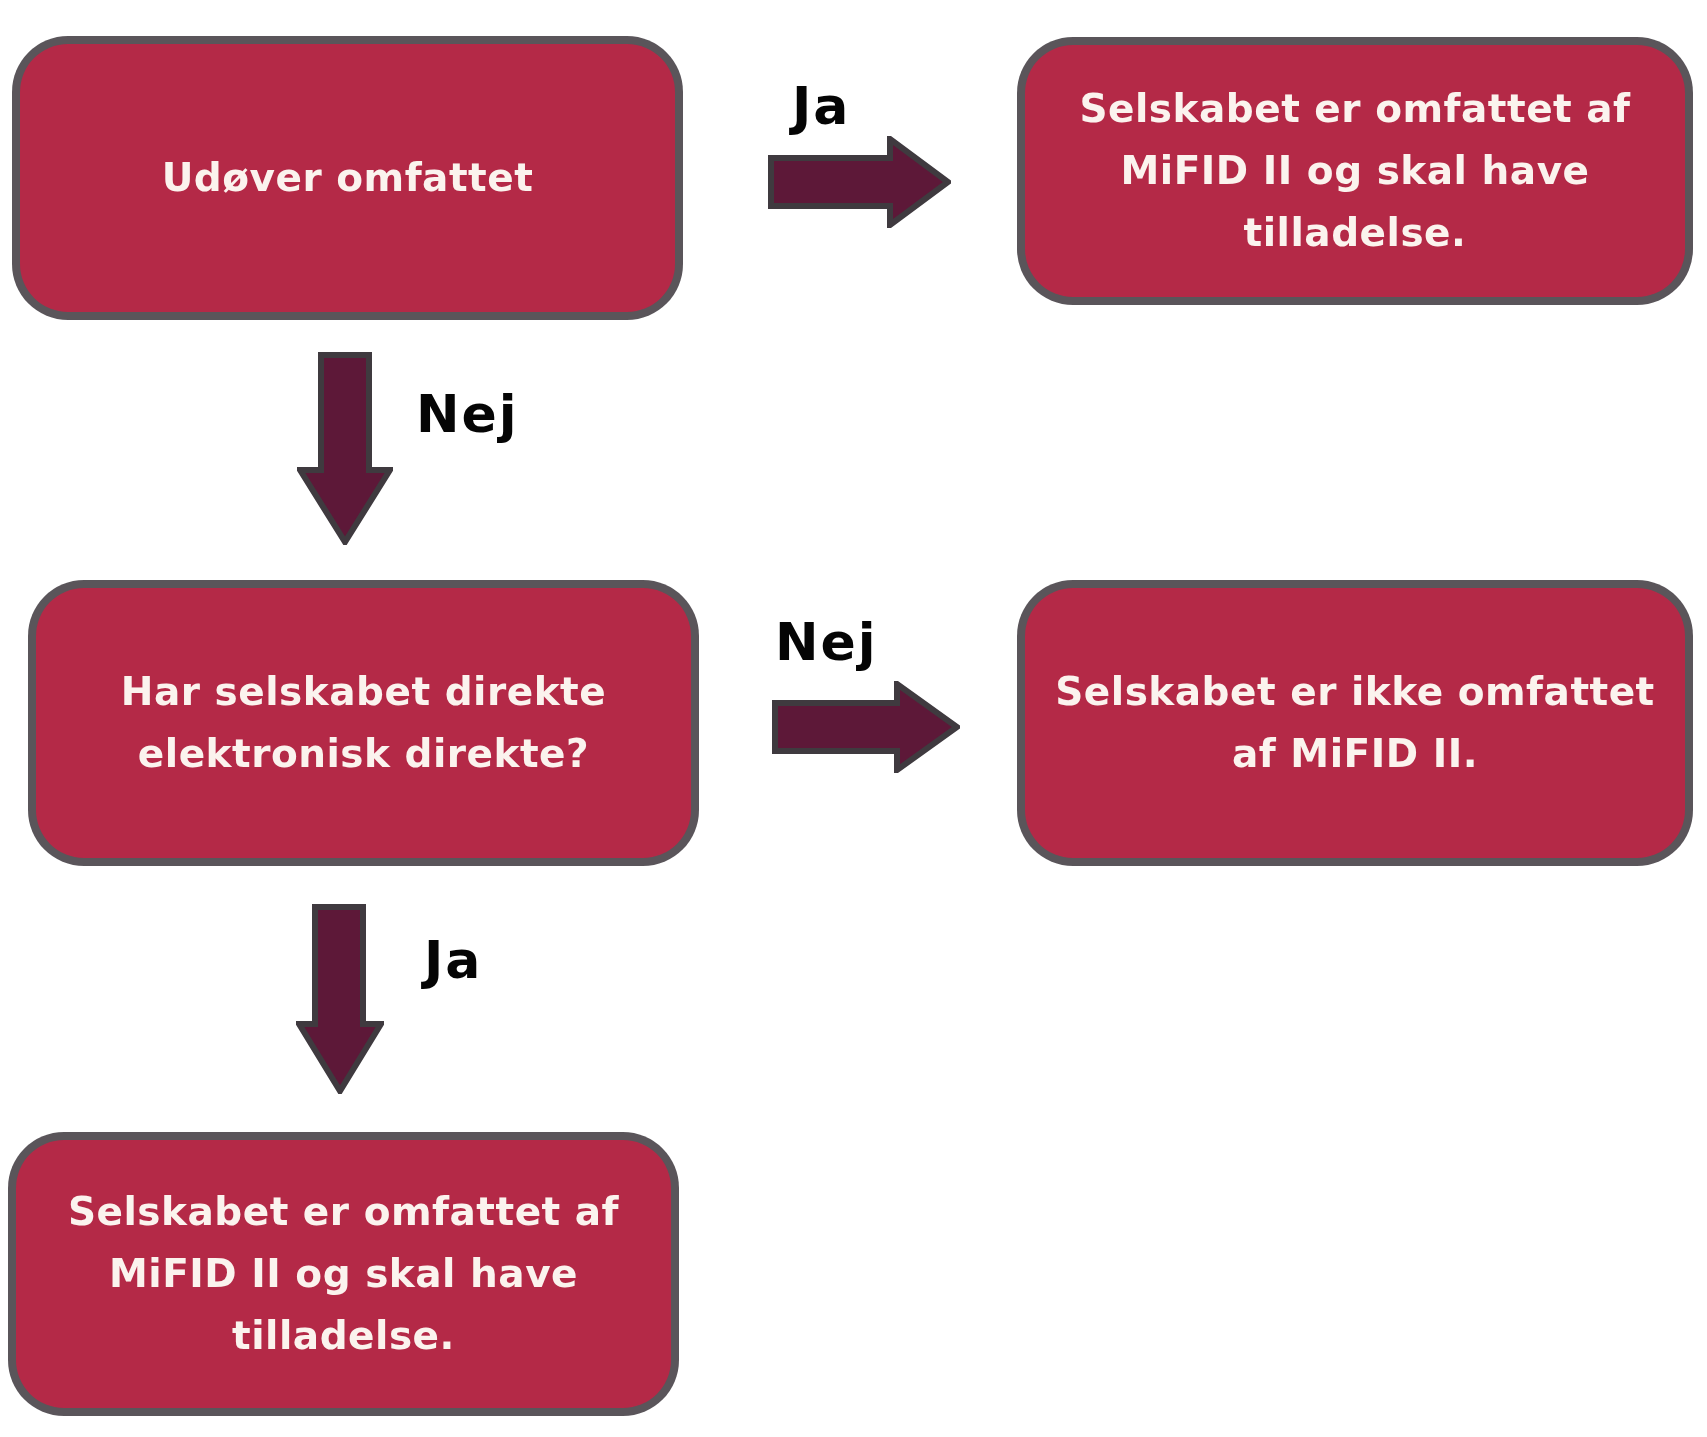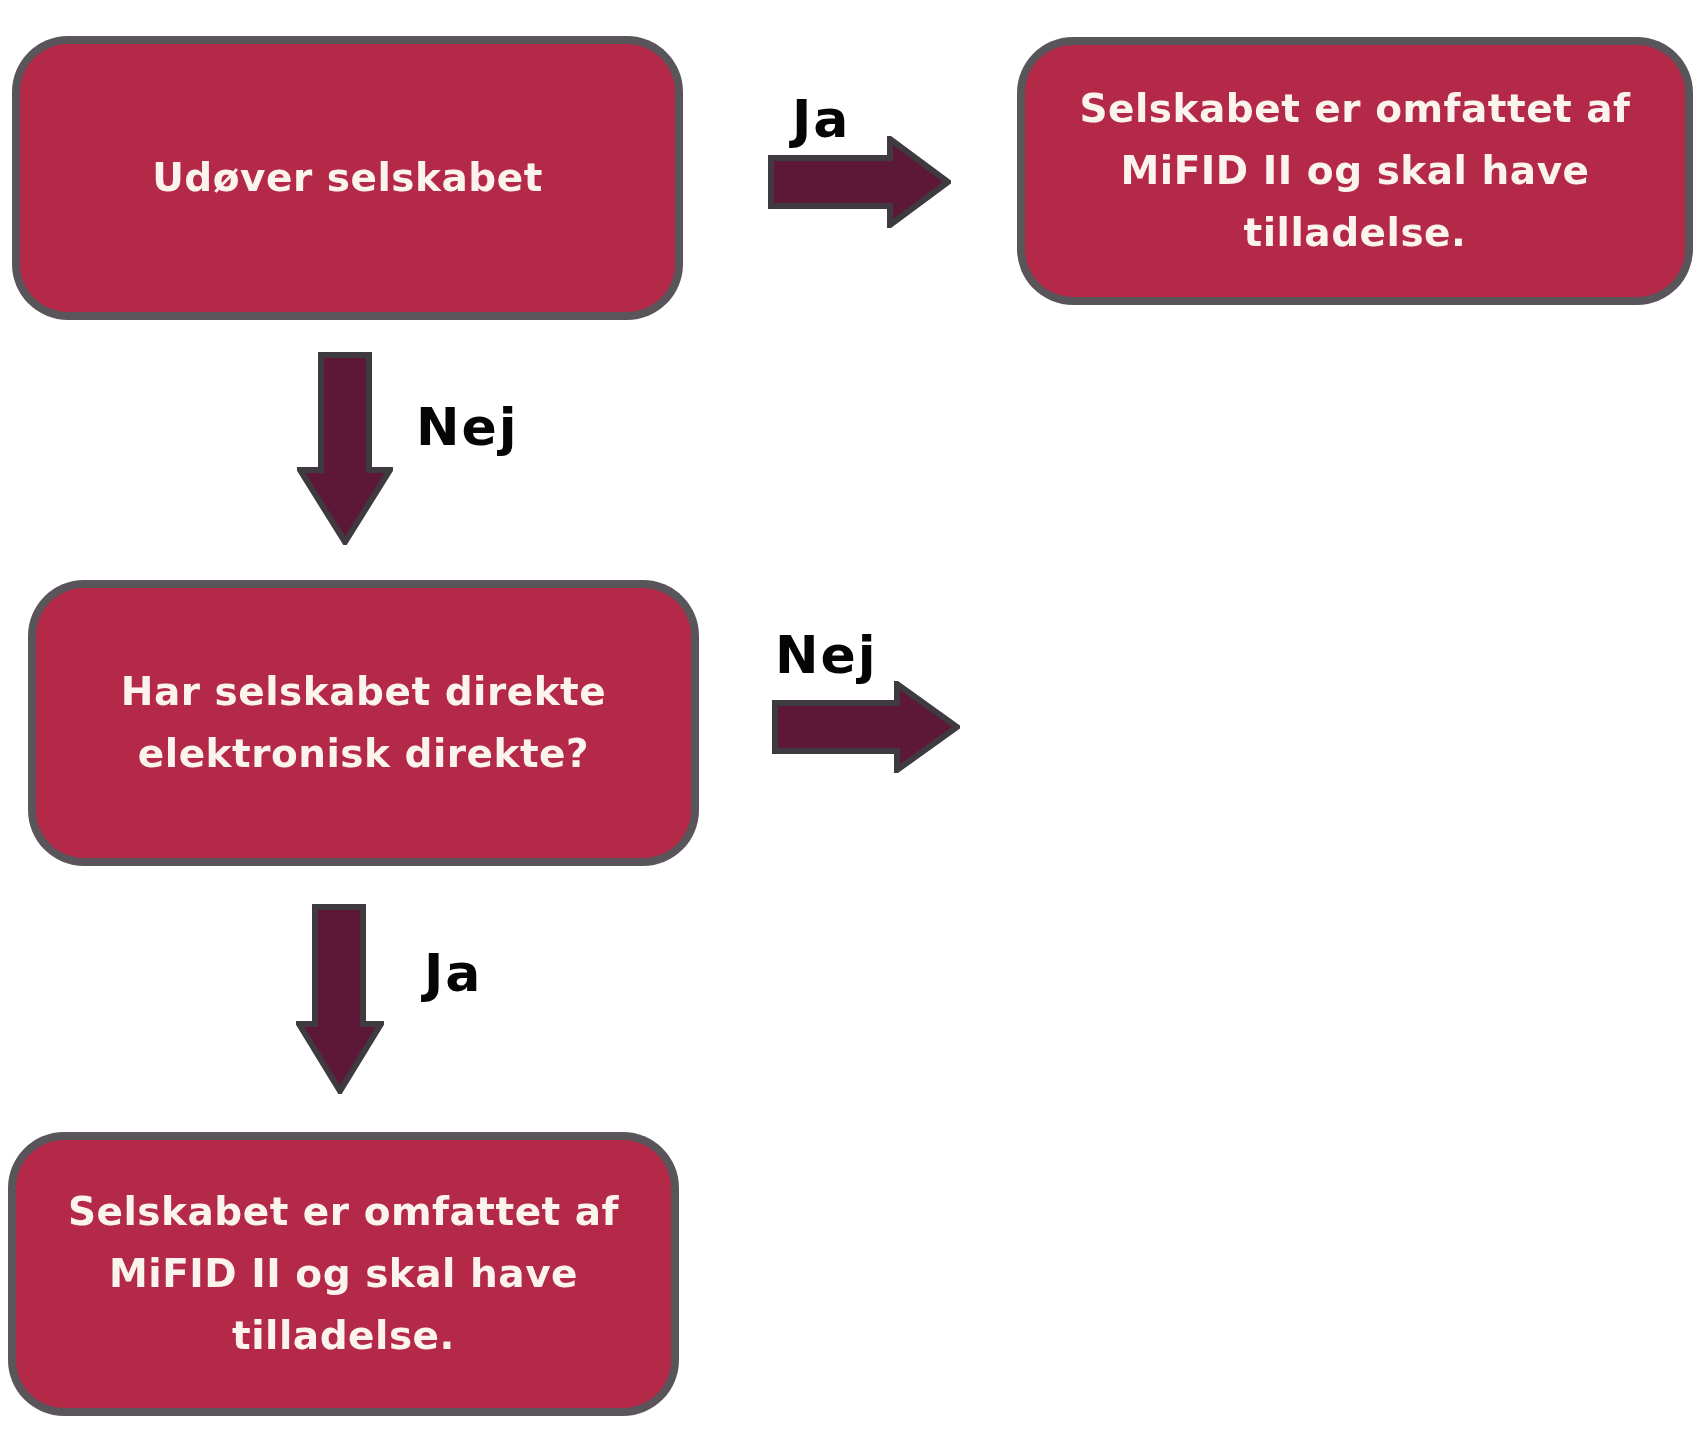--- a/index.html
+++ b/index.html
@@ -49,21 +49,20 @@
   .node-r1 { left: 1025px; top: 45px;   width: 660px; height: 252px; }
   .node-r2 { left: 1025px; top: 588px;  width: 660px; height: 270px; }
 
   .edge-label {
     position: absolute;
     color: var(--label-text);
     font-weight: bold;
     font-size: 52px;
     letter-spacing: 2px;
     line-height: 1;
-    margin-top: 13px;
   }
   .label-ja-1  { left: 792px; top: 80px;  }
   .label-nej-1 { left: 416px; top: 388px; }
   .label-nej-2 { left: 775px; top: 616px; }
   .label-ja-2  { left: 424px; top: 934px; }
 
   .edge-arrow { position: absolute; }
   .arrow-right-1 { left: 768px; top: 136px; width: 183px; height: 92px; }
   .arrow-down-1  { left: 297px; top: 352px; width: 96px;  height: 193px; }
   .arrow-right-2 { left: 772px; top: 681px; width: 188px; height: 92px; }
@@ -77,39 +76,45 @@
     stroke-linejoin: miter;
   }
 </style>
 </head>
 <body>
 
 <div class="canvas">
 
   <div class="flow-node node-q1">
     <div class="node-text">
-      <div>Udøver selskabet</div>
+      <div>Udøver omfattet</div>
     </div>
   </div>
 
   <div class="flow-node node-r1">
     <div class="node-text">
       <div>Selskabet er omfattet af</div>
       <div>MiFID II og skal have</div>
       <div>tilladelse.</div>
     </div>
   </div>
 
   <div class="flow-node node-q2">
     <div class="node-text">
       <div>Har selskabet direkte</div>
       <div>elektronisk direkte?</div>
     </div>
   </div>
 
+  <div class="flow-node node-r2">
+    <div class="node-text">
+      <div>Selskabet er ikke omfattet</div>
+      <div>af MiFID II.</div>
+    </div>
+  </div>
 
   <div class="flow-node node-r3">
     <div class="node-text">
       <div>Selskabet er omfattet af</div>
       <div>MiFID II og skal have</div>
       <div>tilladelse.</div>
     </div>
   </div>
 
   <div class="edge-label label-ja-1">Ja</div>

